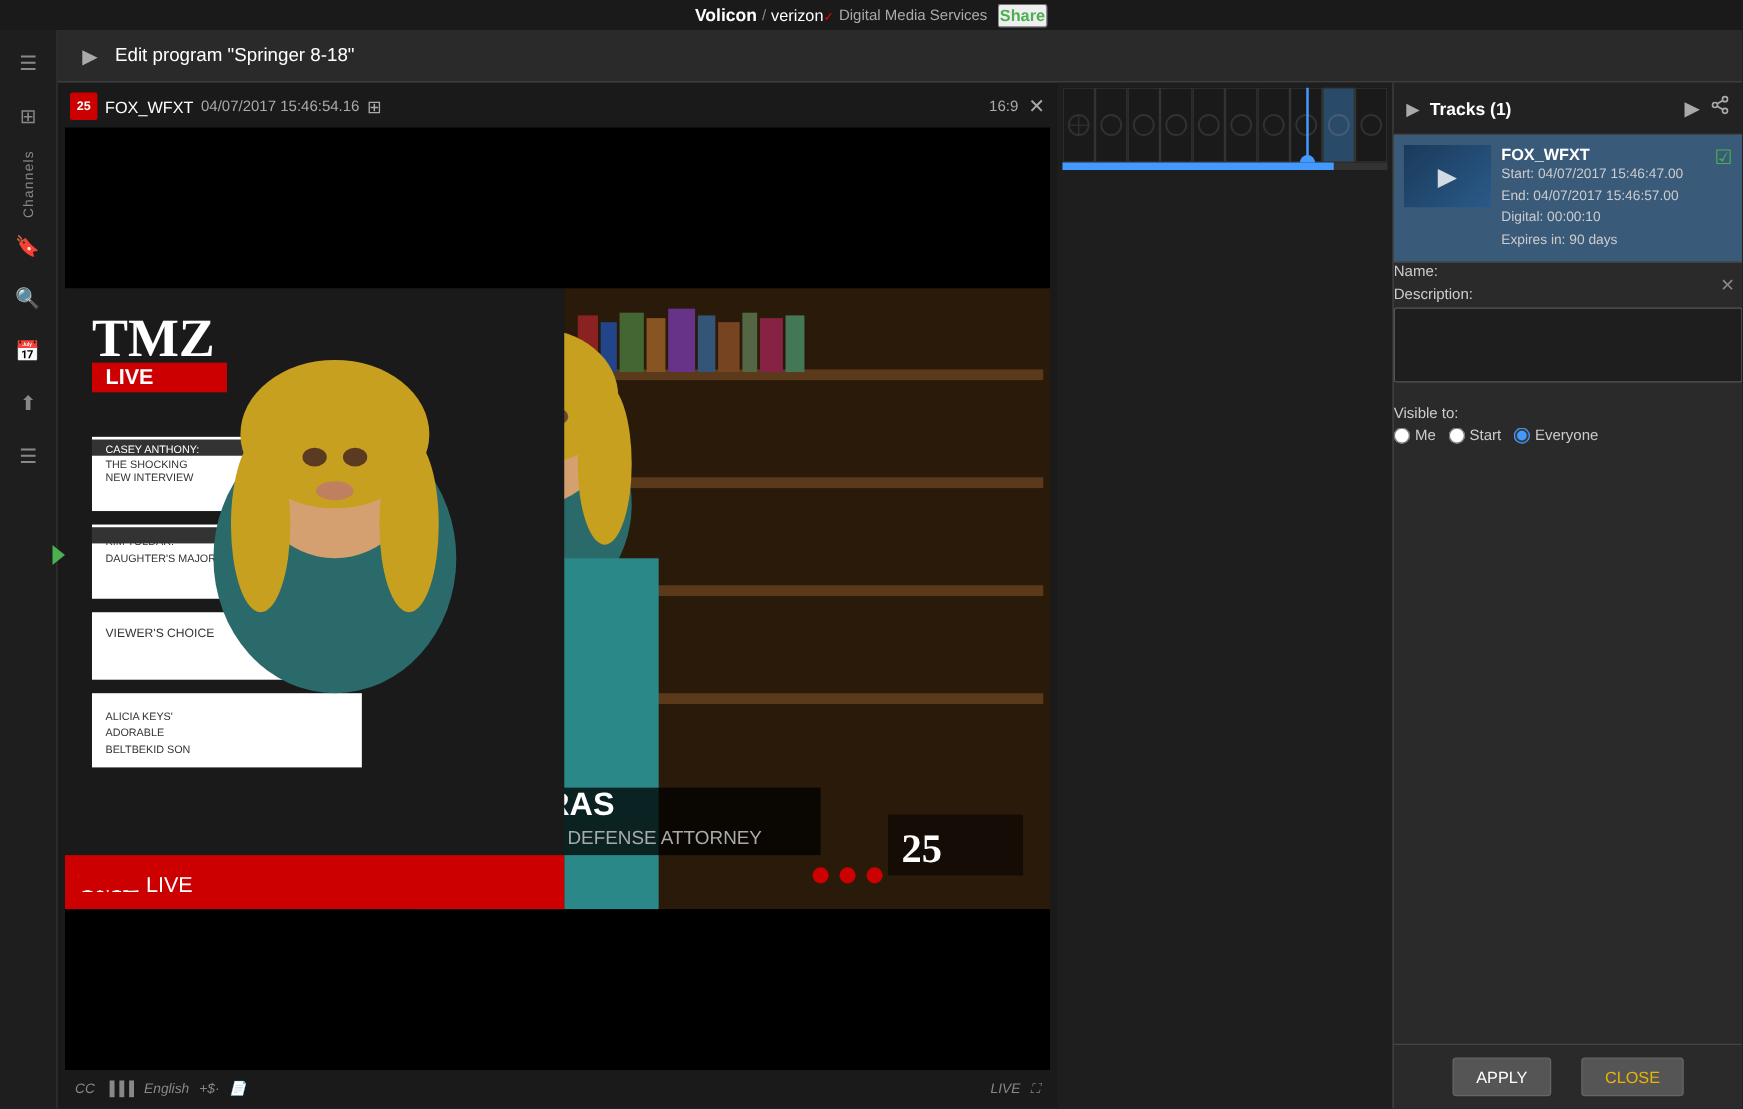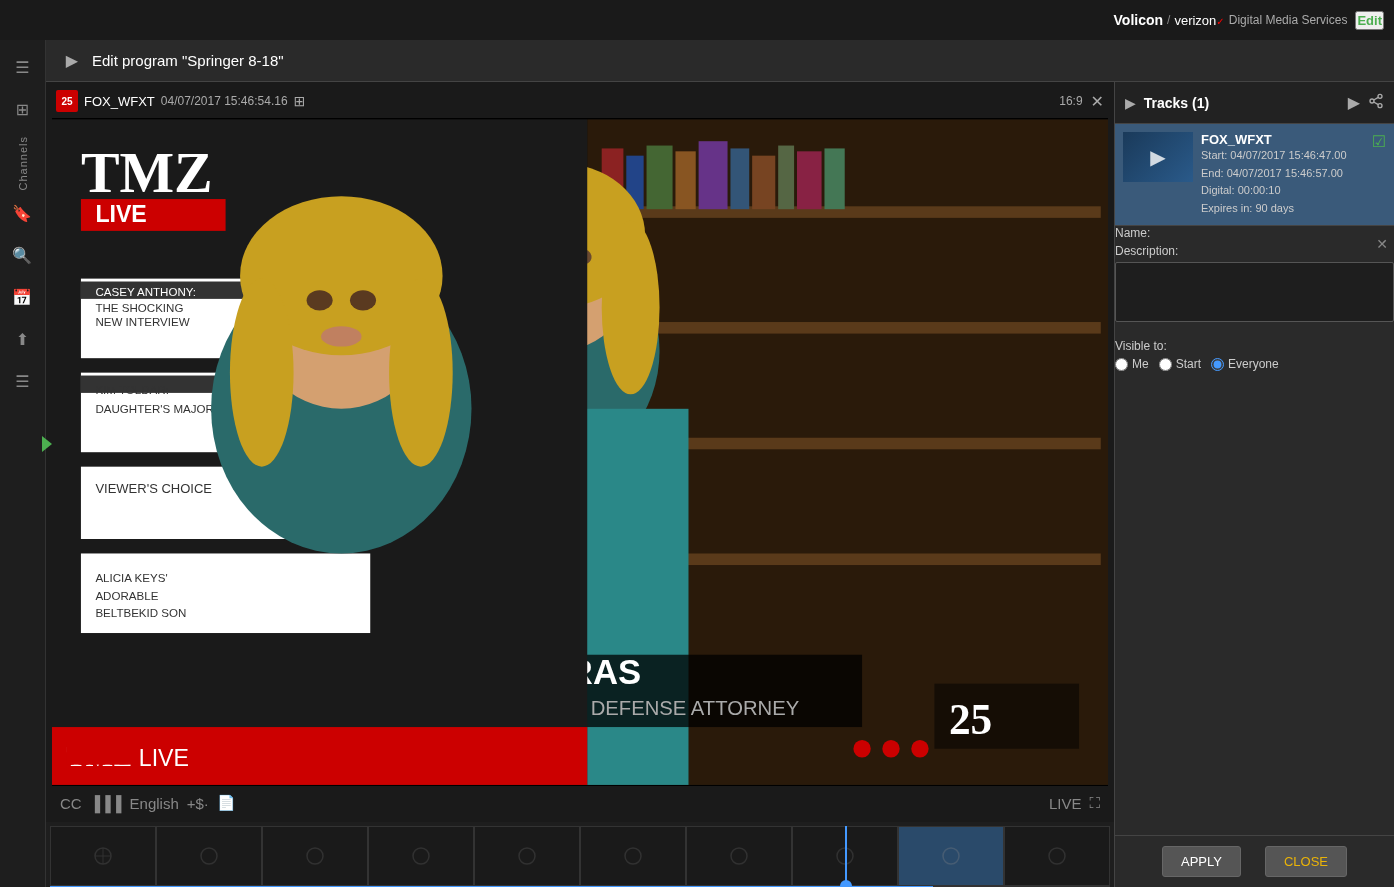--- a/index.html
+++ b/index.html
@@ -1,19 +1,19 @@
 <!DOCTYPE html>
 <html><head>
   <meta charset="utf-8">
   <style>
     * { box-sizing: border-box; margin: 0; padding: 0; }
     body { background: #2a2a2a; color: #ccc; font-family: Arial, sans-serif; font-size: 12px; width: 1394px; height: 887px; overflow: hidden; display: flex; flex-direction: column; }
 
     
-    #topbar { background: #1a1a1a; height: 40px; display: flex; align-items: center; padding: 0 10px; justify-content: flex-end; flex-shrink: 0; }
+    #topbar { background: #1a1a1a; height: 24px; display: flex; align-items: center; padding: 0 10px; justify-content: center; flex-shrink: 0; }
     #topbar-left { display: flex; align-items: center; gap: 8px; }
     #topbar-logo { display: flex; align-items: center; gap: 4px; }
     .logo-volicon { color: #fff; font-size: 14px; font-weight: bold; }
     .logo-slash { color: #888; }
     .logo-verizon { color: #fff; font-size: 13px; }
     .logo-dms { color: #aaa; font-size: 12px; }
     .share-btn { color: #4caf50; font-size: 13px; font-weight: bold; cursor: pointer; }
     #topbar-right { display: flex; align-items: center; gap: 12px; }
     .welcome-text { text-align: right; }
     .welcome-name { color: #fff; font-size: 13px; }
@@ -35,38 +35,38 @@
 
     
     #edit-header { background: #2a2a2a; height: 42px; display: flex; align-items: center; padding: 0 14px; border-bottom: 1px solid #444; flex-shrink: 0; }
     .edit-play-btn { width: 24px; height: 24px; background: none; border: none; color: #aaa; cursor: pointer; font-size: 16px; display: flex; align-items: center; justify-content: center; }
     .edit-title { color: #fff; font-size: 15px; margin-left: 8px; }
 
     
     #video-right { display: flex; flex: 1; overflow: hidden; }
 
     
-    #video-section { flex: 1; display: flex; flex-direction: column; background: #1a1a1a; }
+    #video-section { flex: 1; display: flex; background: #1a1a1a; }
 
     
     #video-player-wrapper { flex: 1; display: flex; flex-direction: column; padding: 6px; gap: 4px; }
     #video-topbar { display: flex; align-items: center; justify-content: space-between; padding: 2px 4px; }
     .channel-logo { display: flex; align-items: center; gap: 6px; }
     .channel-badge { background: #c00; color: #fff; font-size: 10px; font-weight: bold; padding: 1px 3px; border-radius: 2px; width: 22px; height: 22px; display: flex; align-items: center; justify-content: center; }
     .channel-name { color: #fff; font-size: 13px; }
     .channel-datetime { color: #aaa; font-size: 12px; }
     .channel-icon { color: #aaa; font-size: 14px; cursor: pointer; }
     .video-ratio { color: #aaa; font-size: 12px; }
     .video-close { color: #aaa; font-size: 16px; cursor: pointer; }
 
     #video-frame { background: #000; flex: 1; position: relative; overflow: hidden; min-height: 460px; }
 
     
     #control-bar { background: #1a1a1a; padding: 4px 8px; display: flex; align-items: center; gap: 8px; }
-    .ctrl-label { color: #888; font-size: 15px; }
+    .ctrl-label { color: #888; font-size: 11px; font-style: italic; }
 
     
     #timeline-section { background: #1e1e1e; padding: 4px; }
     #filmstrip { display: flex; height: 60px; background: #111; position: relative; overflow: hidden; }
     .film-frame { flex: 1; border: 1px solid #333; background: #1a1a1a; display: flex; align-items: center; justify-content: center; color: #444; font-size: 18px; }
     .film-frame svg { opacity: 0.3; }
     #timeline-marker { position: absolute; left: calc(15/60 * 100% + 50%); top: 0; bottom: 0; width: 2px; background: #4499ff; z-index: 10; }
     .marker-dot { position: absolute; bottom: -6px; left: -5px; width: 12px; height: 12px; background: #4499ff; border-radius: 50%; }
     #timeline-progress { height: 6px; background: #333; margin: 0 0 2px 0; position: relative; }
     #timeline-progress-fill { height: 100%; background: #4499ff; width: calc(800/960*100%); }
@@ -119,21 +119,21 @@
 <div id="topbar">
   <div id="topbar-left">
     <div id="topbar-logo">
       <span class="logo-volicon">Volicon</span>
       <span class="logo-slash">/</span>
       <span class="logo-verizon">
         <span>verizon</span><span style="color:#f00;font-size:10px">✓</span>
       </span>
       <span class="logo-dms">Digital Media Services</span>
     </div>
-    <button class="share-btn">Edit</button>
+    <button class="share-btn">Share</button>
   </div>
 </div>
 
 <div id="main-container">
 
   <div id="sidebar">
     <div class="sidebar-item">
       <span>☰</span>
     </div>
     <div class="sidebar-item">

